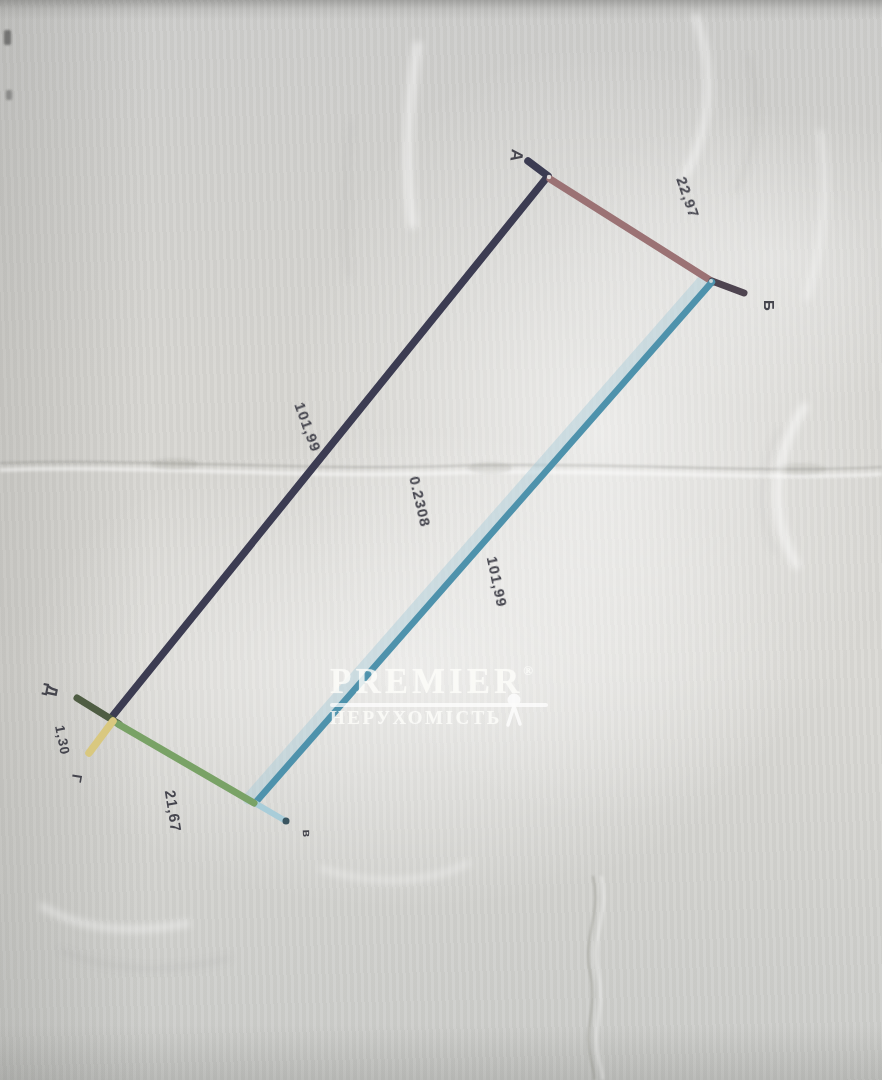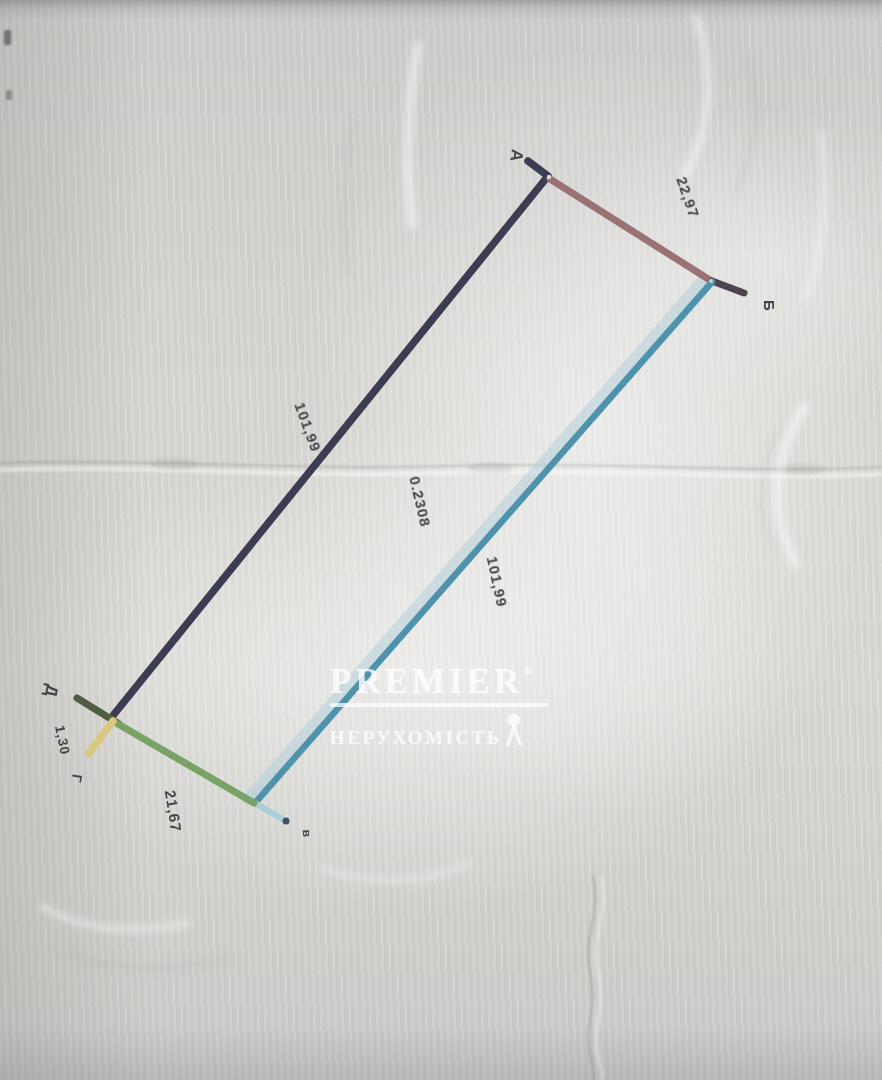--- a/index.html
+++ b/index.html
@@ -34,21 +34,21 @@
   .watermark{
     position:absolute;left:330px;top:664px;width:250px;
     color:#fdfdfa;opacity:.84;
     font-family:"Liberation Serif",serif;
     text-shadow:0 0 2px rgba(255,255,255,.35);
     user-select:none;
   }
   .wm-brand-row{font-size:35px;font-weight:700;letter-spacing:4px;line-height:1;white-space:nowrap;}
   .wm-brand-row sup{font-size:13px;letter-spacing:0;vertical-align:18px;}
   .wm-rule{width:218px;height:4px;margin-top:4px;background:rgba(255,255,255,.88);border-radius:2px;}
-  .wm-subtitle-row{display:flex;align-items:flex-start;margin-top:20px;}
+  .wm-subtitle-row{display:flex;align-items:flex-start;margin-top:0;}
   .wm-subtitle-row .sub{font-size:19px;font-weight:700;letter-spacing:2.5px;white-space:nowrap;}
   .wm-key{margin-top:-16px;}
 </style>
 </head>
 <body>
 
 <div class="stage">
   <div class="paper"></div>
 
   <svg class="plan" viewBox="0 0 882 1080">

